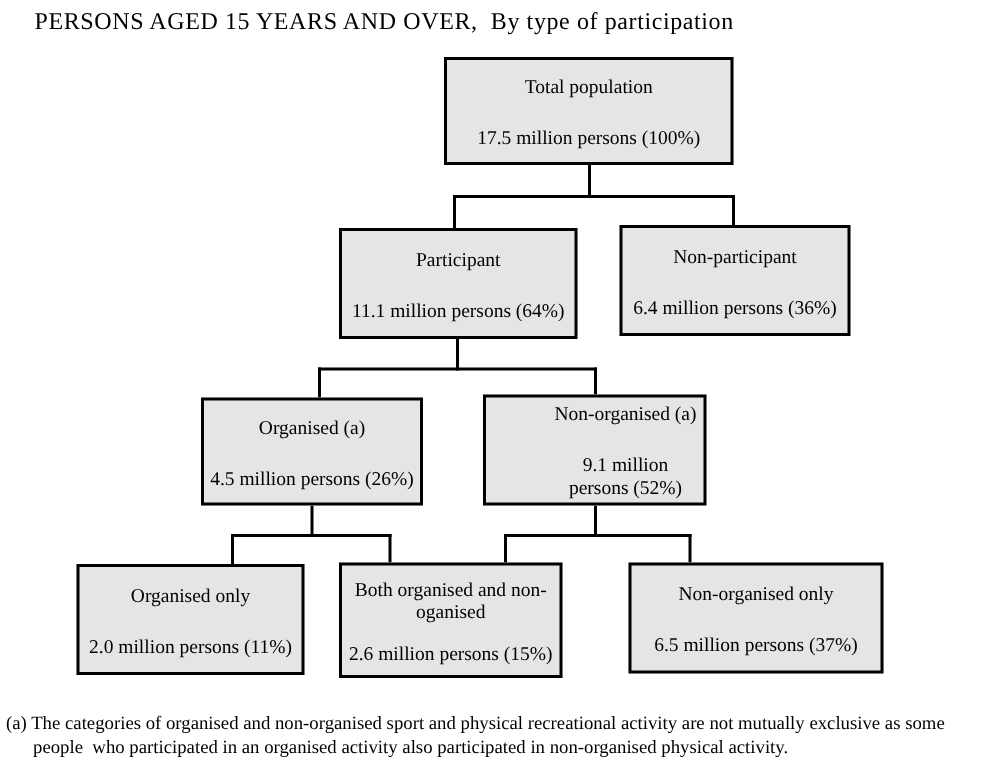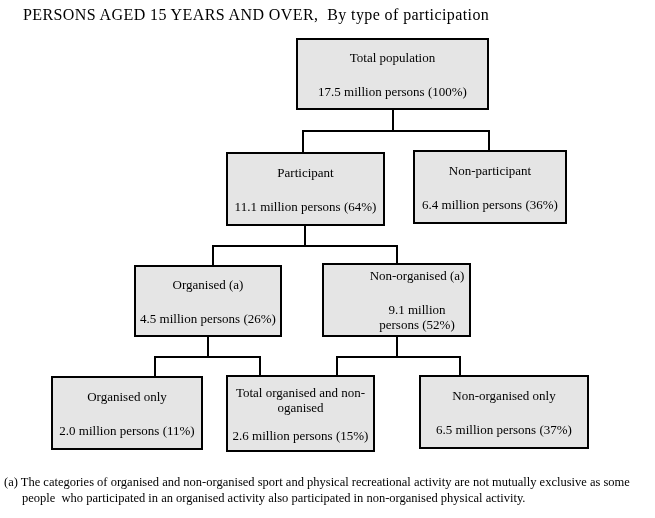--- a/index.html
+++ b/index.html
@@ -138,21 +138,21 @@
     <span class="label">Non-organised (a)</span>
     <span class="value">9.1 million persons (52%)</span>
   </div>
 
   <div class="box b-organisedonly">
     <span class="label">Organised only</span>
     <span class="value">2.0 million persons (11%)</span>
   </div>
 
   <div class="box b-both tight">
-    <span class="label">Total organised and non-oganised</span>
+    <span class="label">Both organised and non-oganised</span>
     <span class="value">2.6 million persons (15%)</span>
   </div>
 
   <div class="box b-nonorganisedonly">
     <span class="label">Non-organised only</span>
     <span class="value">6.5 million persons (37%)</span>
   </div>
 
   <div class="footnote-line fn1">(a) The categories of organised and non-organised sport and physical recreational activity are not mutually exclusive as some</div>
   <div class="footnote-line fn2">people  who participated in an organised activity also participated in non-organised physical activity.</div>

